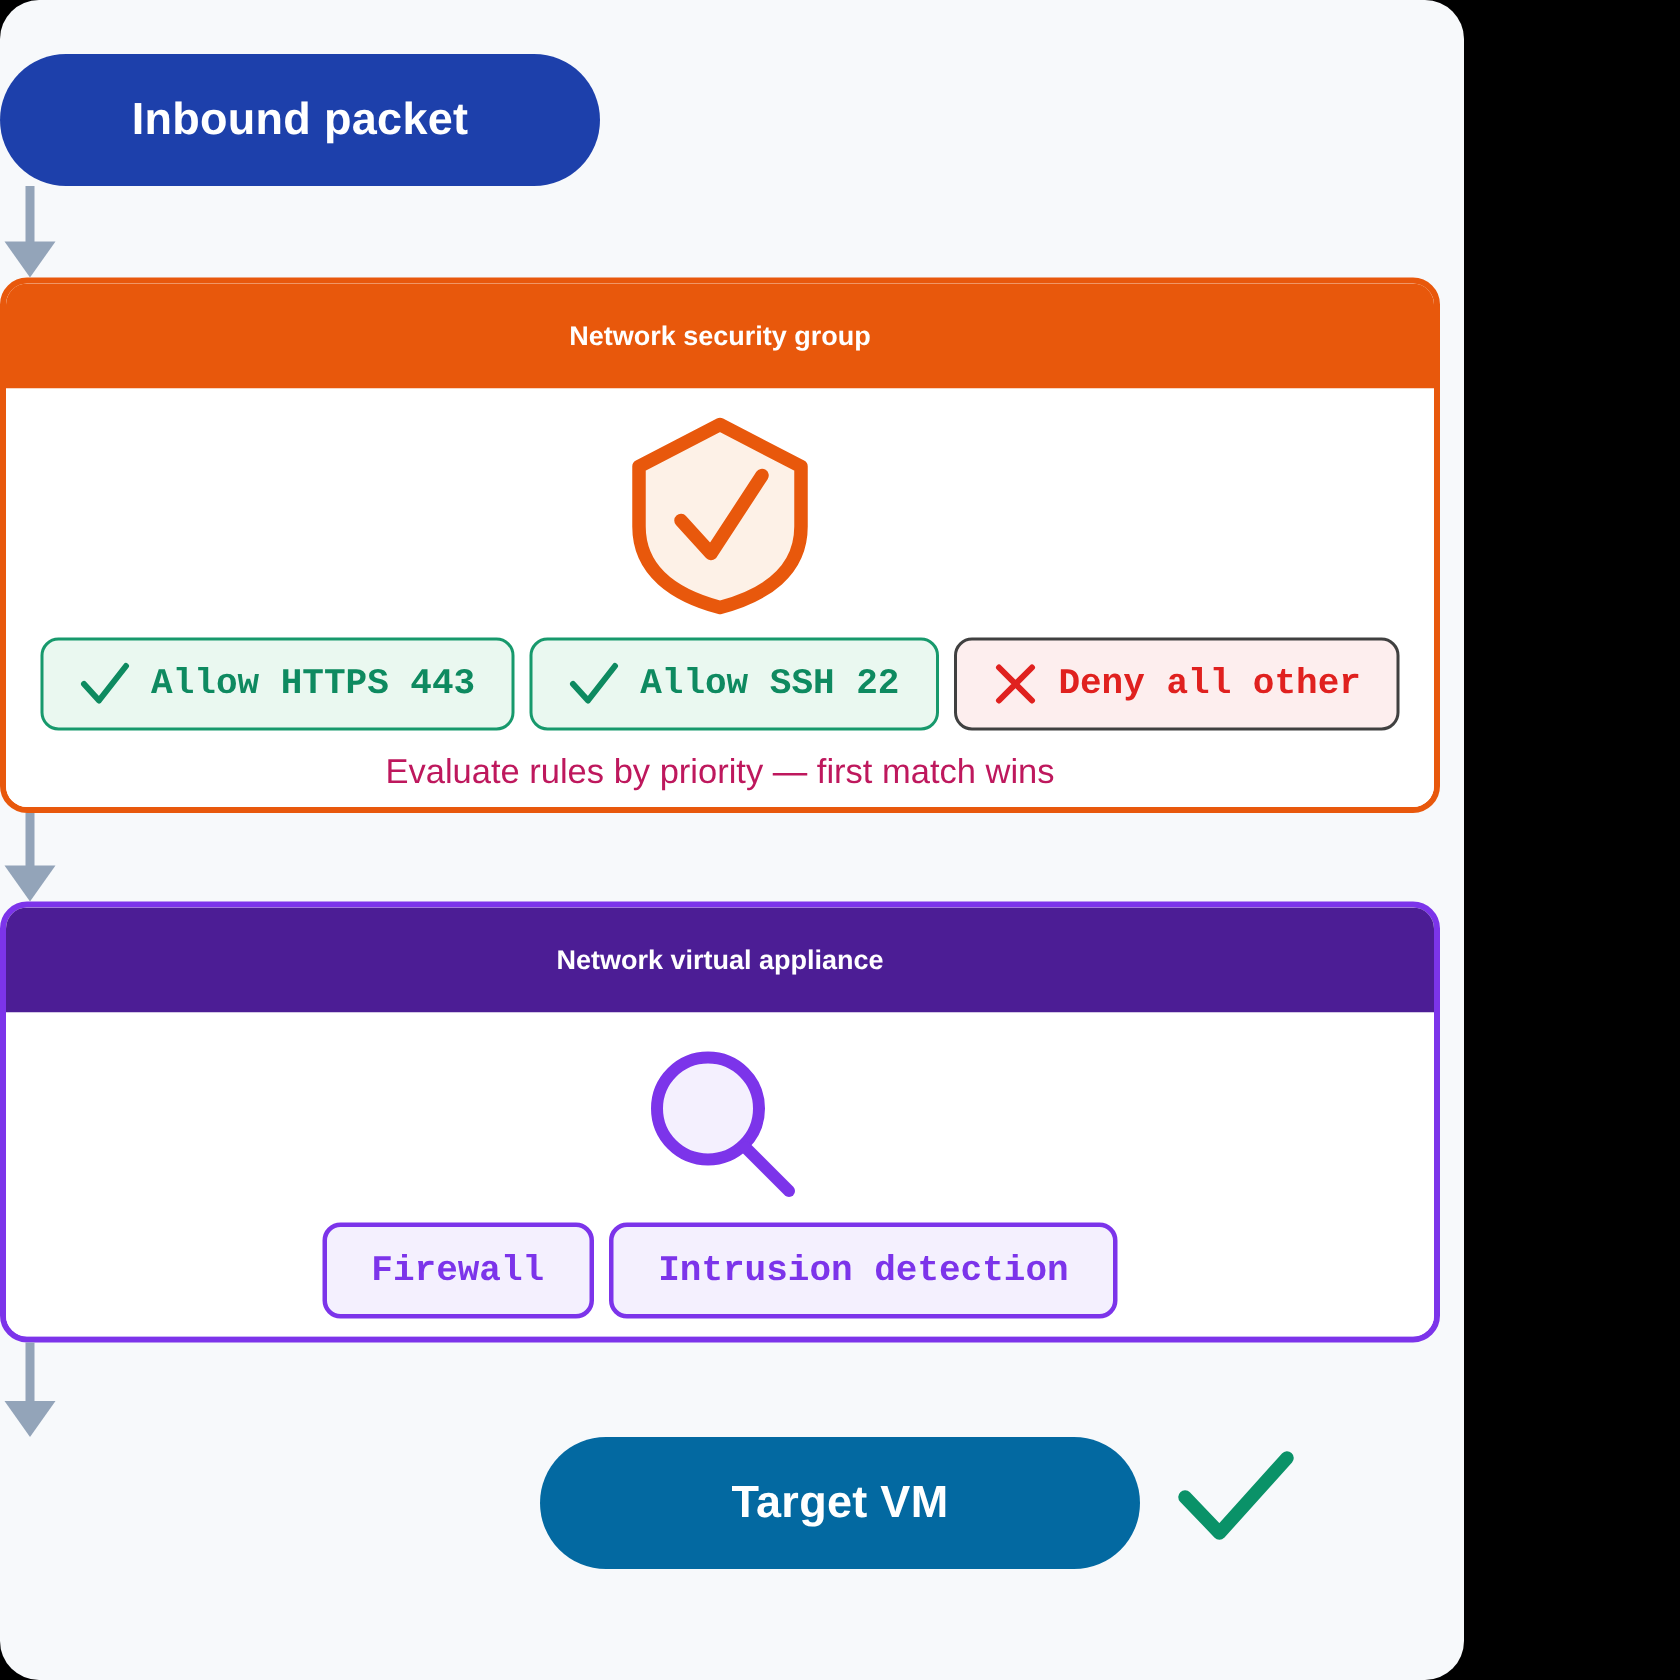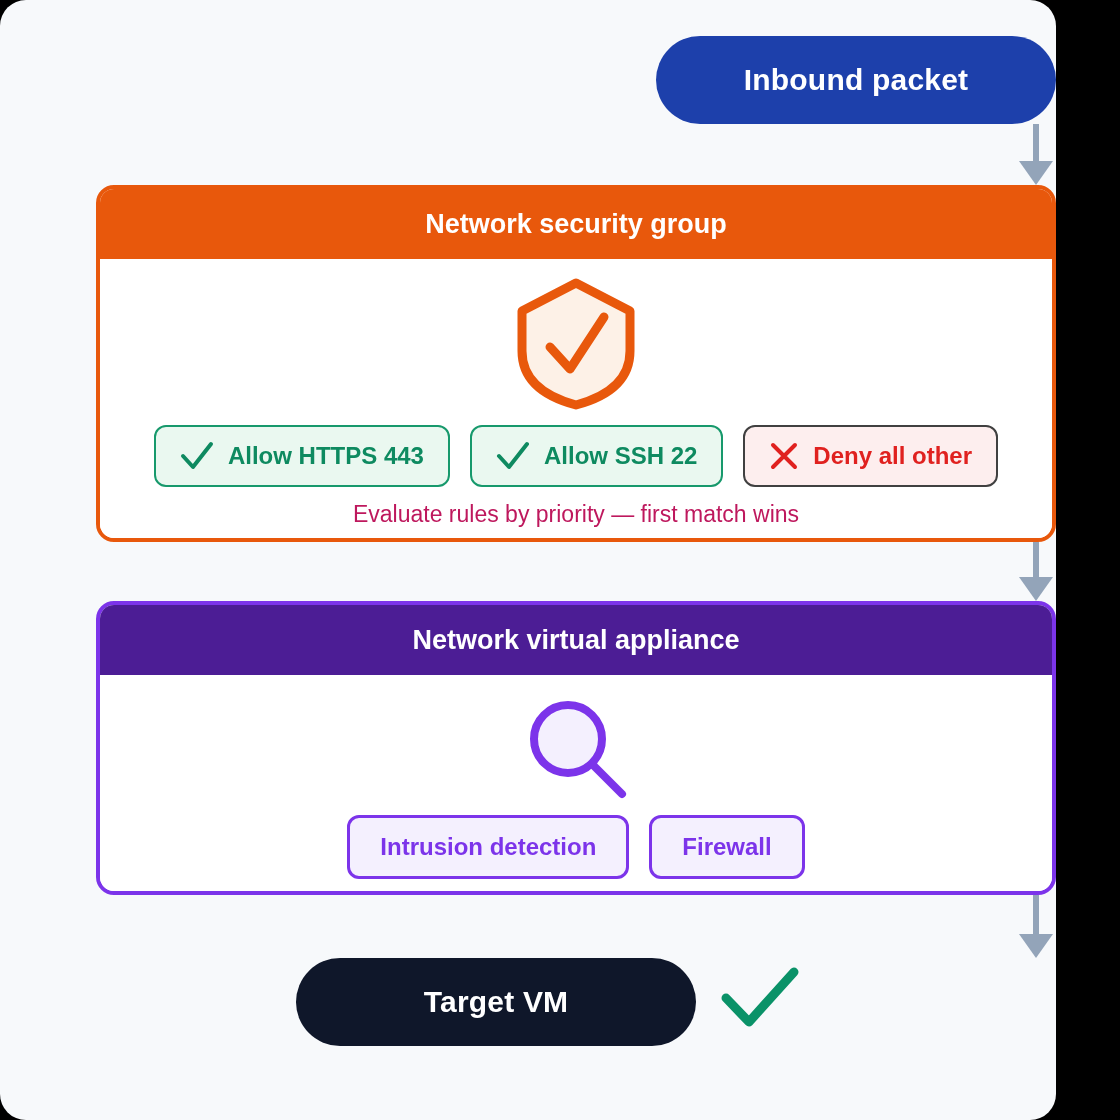--- a/index.html
+++ b/index.html
@@ -9,46 +9,46 @@
     background: #000000;
   }
   body {
     width: 1120px;
     height: 1120px;
     overflow: hidden;
     font-family: "Liberation Sans", sans-serif;
   }
   #page {
     position: relative;
-    width: 1056px;
+    width: 976px;
     height: 1120px;
     box-sizing: border-box;
     background: #f7f9fb;
     border-radius: 26px;
     overflow: hidden;
     display: flex;
     flex-direction: column;
-    align-items: flex-end;
+    align-items: flex-start;
   }
 
   
   .pill {
     display: flex;
     align-items: center;
     justify-content: center;
     width: 400px;
     height: 88px;
     border-radius: 44px;
     color: #ffffff;
     font-size: 30px;
     font-weight: bold;
     letter-spacing: 0.2px;
   }
   .pill.start { background: #1d40ab; margin-top: 36px; }
-  .pill.end   { background: #0f172a; }
+  .pill.end   { background: #0369a1; }
 
   
   .arrow {
     width: 40px;
     display: flex;
     flex-direction: column;
     align-items: center;
     justify-content: flex-start;
   }
   .arrow .shaft {
@@ -77,21 +77,21 @@
   }
   .card.nsg { border: 4px solid #e8580c; }
   .card.nva { border: 4px solid #7c34ea; }
 
   .card-header {
     height: 70px;
     display: flex;
     align-items: center;
     justify-content: center;
     color: #ffffff;
-    font-size: 27px;
+    font-size: 18px;
     font-weight: bold;
   }
   .card.nsg .card-header { background: #e8580c; }
   .card.nva .card-header { background: #4c1d95; }
 
   .card-body {
     display: flex;
     flex-direction: column;
     align-items: center;
     background: #ffffff;
@@ -103,22 +103,23 @@
     display: flex;
     align-items: center;
     justify-content: center;
   }
 
   
   .chips {
     display: flex;
     align-items: center;
     justify-content: center;
-    gap: 20px;
+    gap: 10px;
     margin-top: 14px;
+    font-family: Liberation Mono, monospace;
   }
   .chip {
     display: flex;
     align-items: center;
     justify-content: center;
     gap: 14px;
     height: 62px;
     padding: 0 24px;
     border-radius: 12px;
     font-size: 24px;
@@ -243,24 +244,24 @@
 
       <div class="icon-wrap">
         <svg width="112" height="104" viewBox="0 0 112 104" aria-hidden="true">
           <circle cx="48" cy="42" r="34" fill="#f4f0fe" stroke="#7c34ea" stroke-width="8"></circle>
           <path d="M73 68 L102 97" stroke="#7c34ea" stroke-width="8" stroke-linecap="round"></path>
         </svg>
       </div>
 
       <div class="chips">
         <div class="chip nvafn">
+          <span>Firewall</span>
+        </div>
+        <div class="chip nvafn">
           <span>Intrusion detection</span>
-        </div>
-        <div class="chip nvafn">
-          <span>Firewall</span>
         </div>
       </div>
 
     </div>
   </div>
 
   <div class="arrow a3">
     <div class="shaft"></div>
     <div class="head"></div>
   </div>

